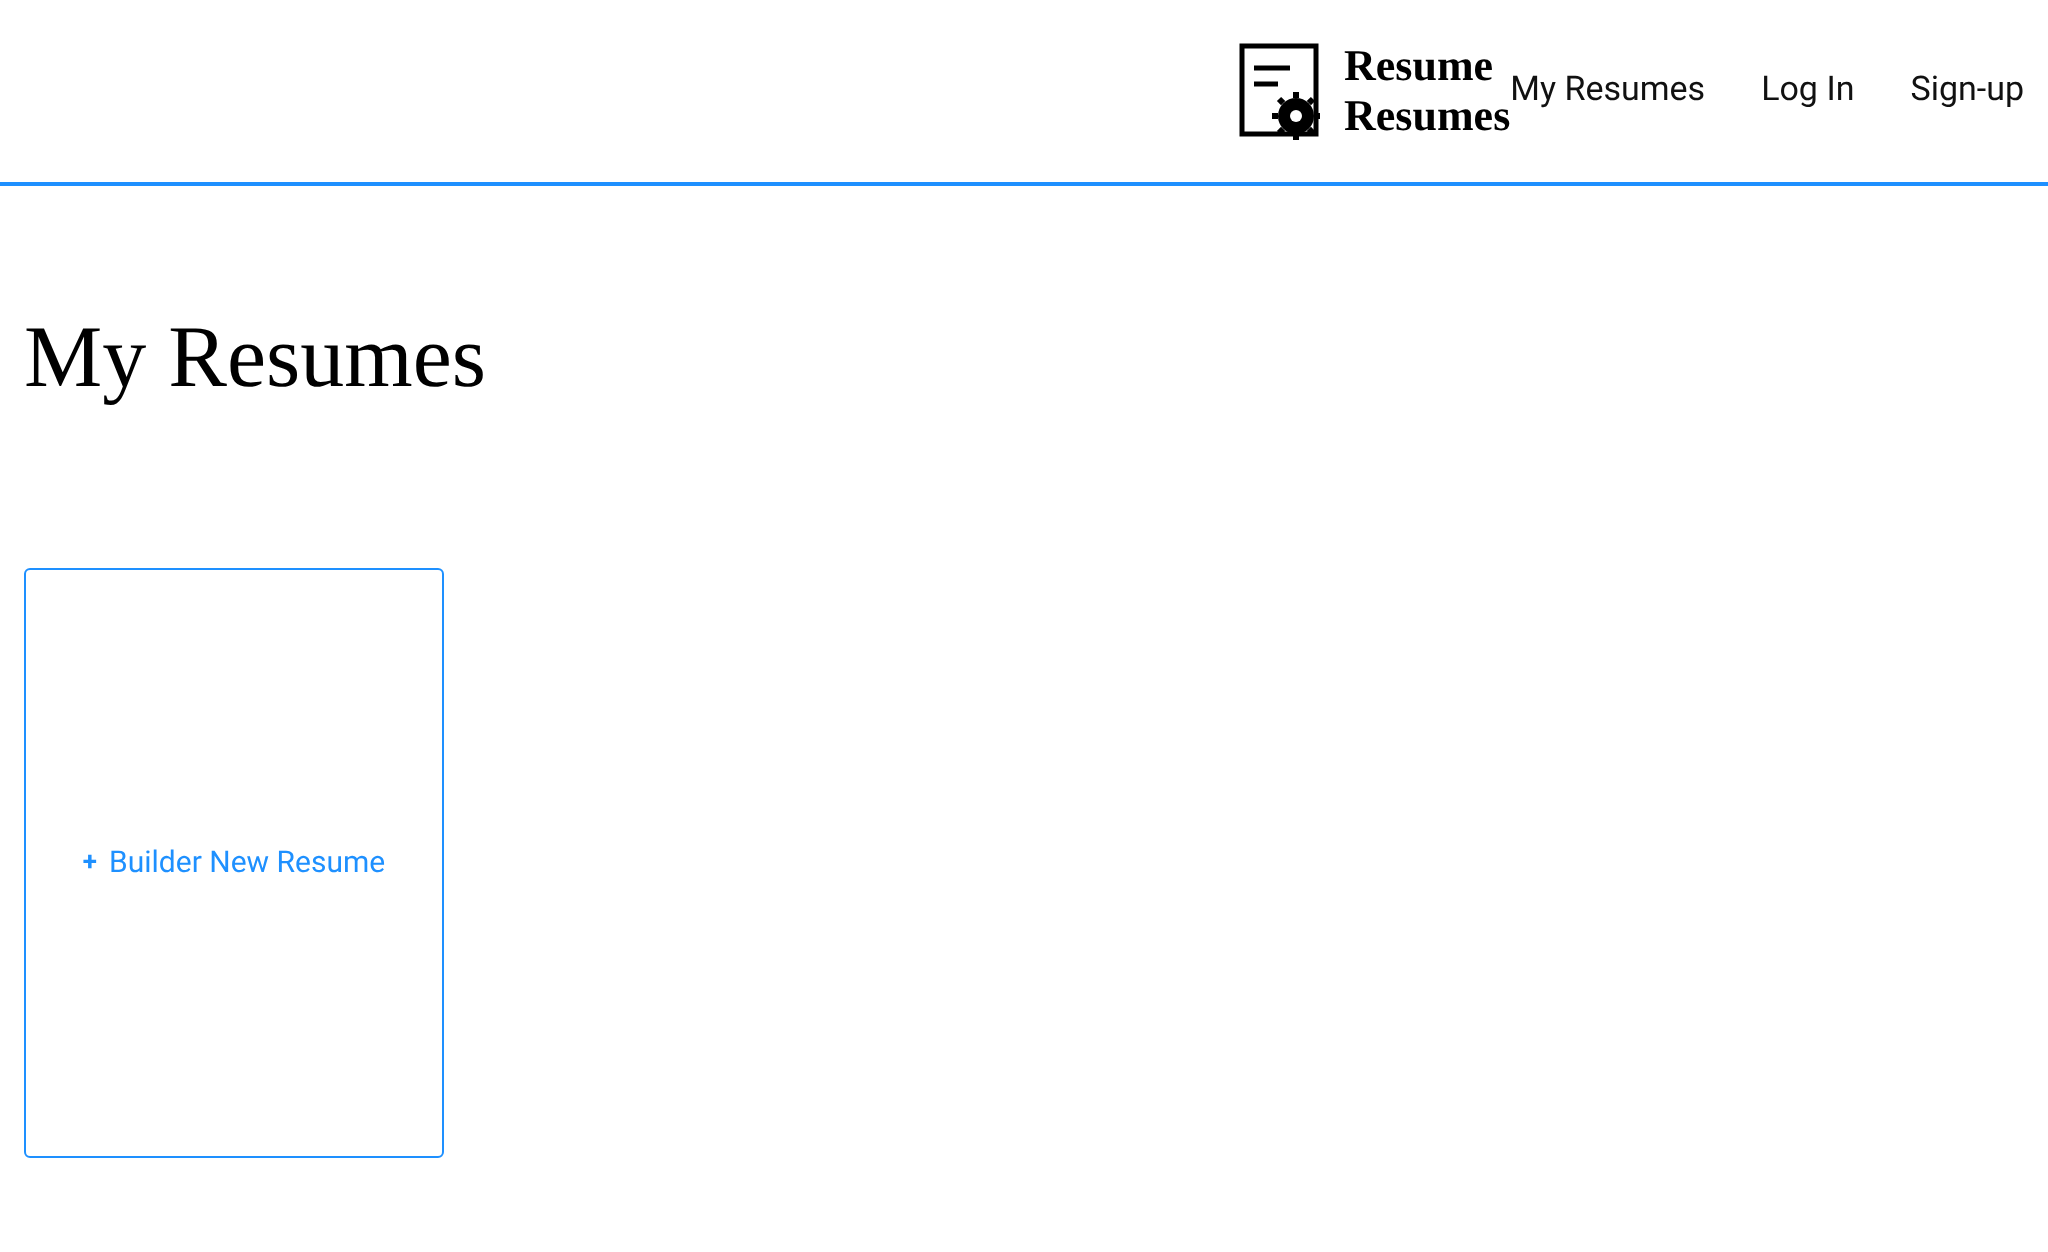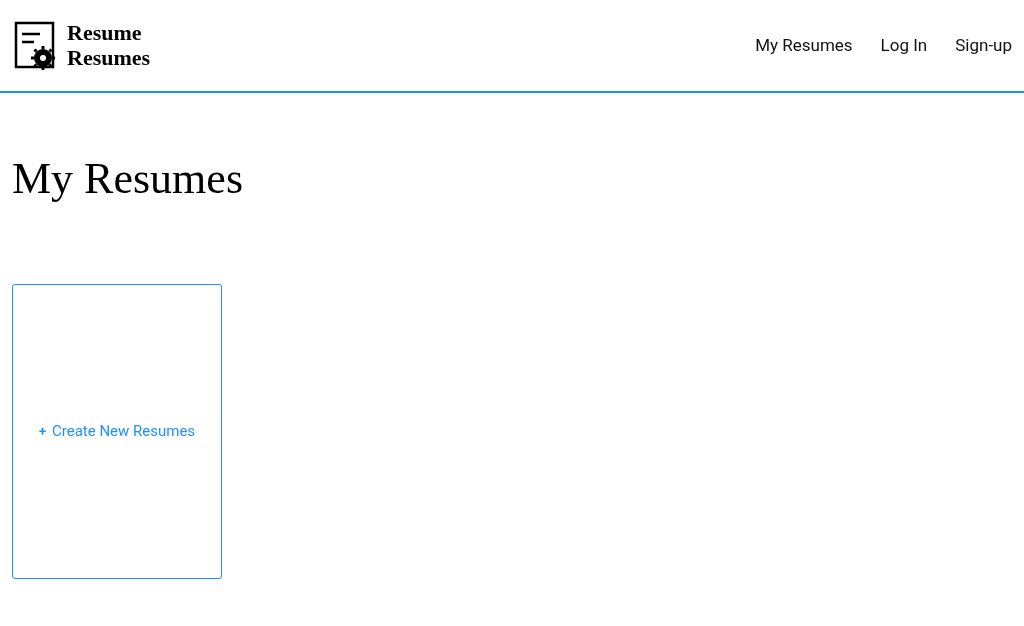--- a/index.html
+++ b/index.html
@@ -8,21 +8,21 @@
       box-sizing: border-box;
     }
     body {
       font-family: -apple-system, BlinkMacSystemFont, 'Segoe UI', Roboto, Arial, sans-serif;
       background: #fff;
       width: 1024px;
       height: 626px;
     }
     .header {
       display: flex;
-      justify-content: space-between;
+      justify-content: flex-end;
       align-items: center;
       padding: 20px 12px 20px 12px;
       border-bottom: 2px solid #1e90ff;
     }
     .logo-container {
       display: flex;
       align-items: center;
       gap: 10px;
     }
     .logo-icon {
@@ -116,16 +116,16 @@
     <a class="nav-link">Sign-up</a>
   </nav>
 </div>
 
 <div class="content">
   <h1 class="page-title">My Resumes</h1>
 
   <div class="resume-card">
     <div class="create-new">
       <span class="plus-icon">+</span>
-      <span>Create New Resumes</span>
+      <span>Builder New Resume</span>
     </div>
   </div>
 </div>
 
 </body></html>

